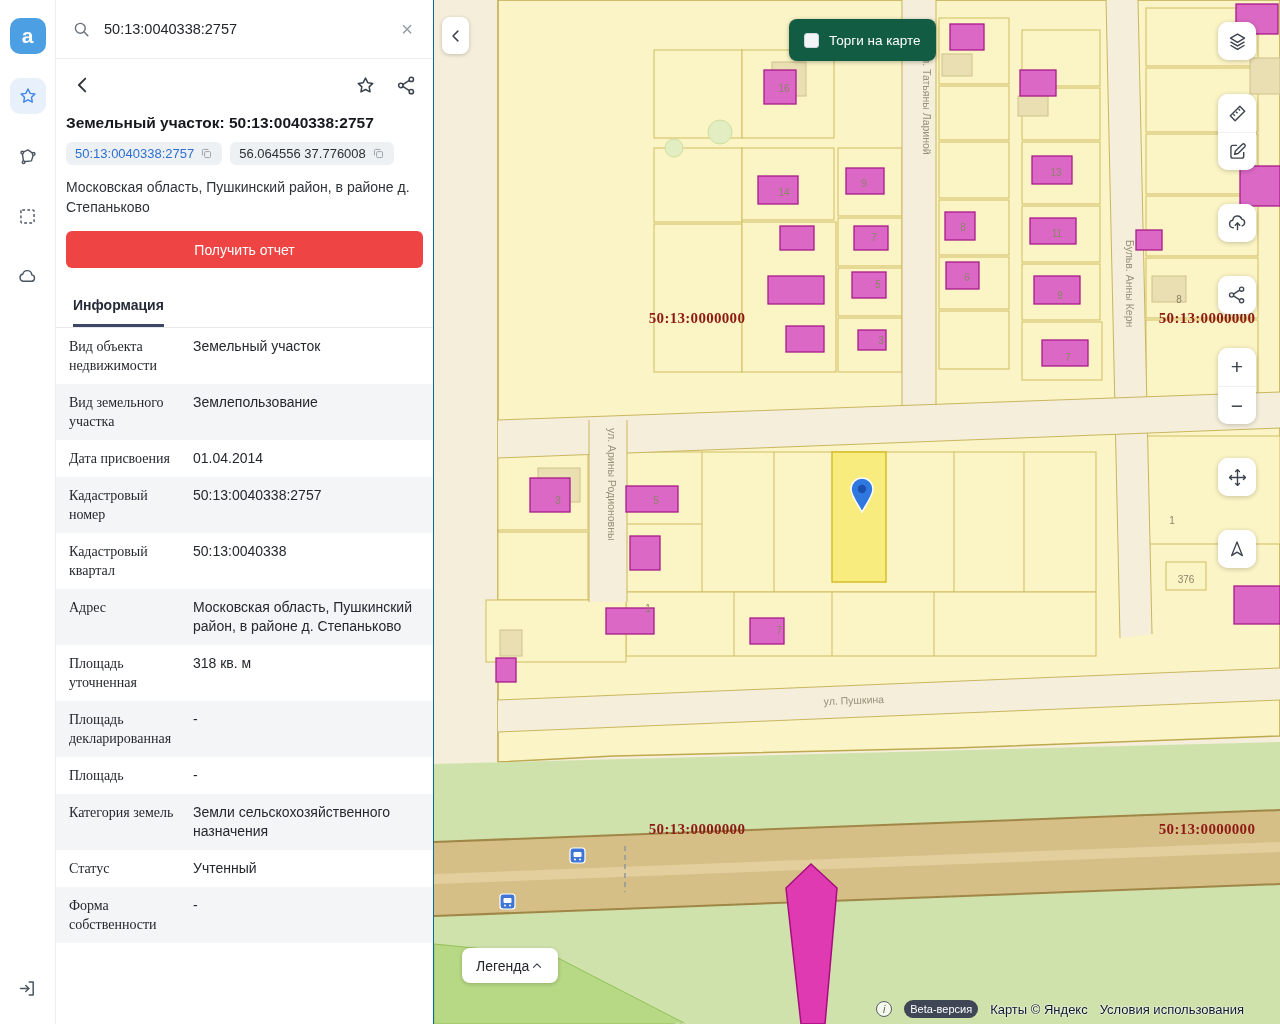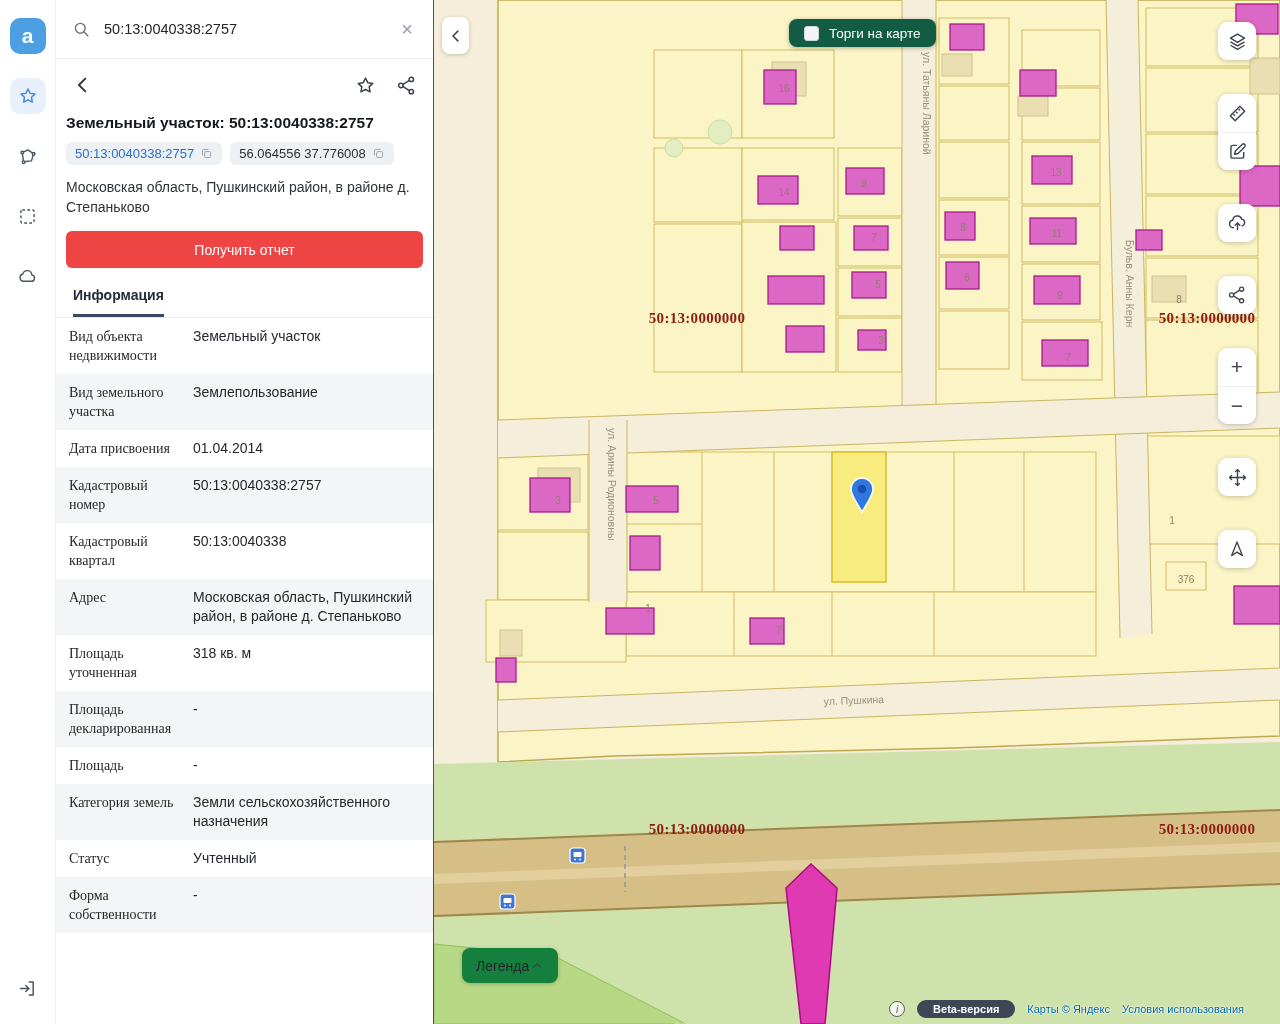--- a/index.html
+++ b/index.html
@@ -52,78 +52,78 @@
   }
   .chip.link span { color:#2d6fd1; }
 
   .address { flex:none; margin:12px 10px 0; font-size:14px; line-height:20px; color:#2e3338; max-width:358px; }
 
   .report-btn {
     flex:none; margin:14px 10px 0; height:37px; border:none; border-radius:6px;
     background:#ef4444; color:#fff; font-size:14px; cursor:pointer; font-family:"Liberation Sans",sans-serif;
   }
 
-  .tabs { flex:none; margin-top:18px; padding-left:17px; border-bottom:1px solid #e7e9eb; }
+  .tabs { flex:none; margin-top:28px; padding-left:17px; border-bottom:1px solid #e7e9eb; }
   .tab { display:inline-block; padding-bottom:11px; font-size:14px; font-weight:bold; color:#252b38; border-bottom:3px solid #3c4766; cursor:pointer; }
 
   .info-table { flex:1; overflow:hidden; }
   .irow { display:flex; padding:9px 13px; font-size:14px; line-height:19px; }
   .irow:nth-child(even) { background:#f4f5f7; }
   .ilabel { width:124px; flex:none; padding-right:10px; color:#24282d;font-family:Liberation Serif, serif; }
   .ivalue { flex:1; color:#24282d; }
 
   
   .map { position:relative; flex:1; height:1024px; overflow:hidden; background:#f4eeda; }
   .map-svg { position:absolute; left:0; top:0; }
 
   .collapse-tab {
     position:absolute; left:8px; top:17px; width:27px; height:37px; border:none;
     background:#fff; border-radius:8px; box-shadow:0 1px 4px rgba(0,0,0,.2);
     display:flex; align-items:center; justify-content:center; cursor:pointer; z-index:4;
   }
 
   .auction-toggle {
-    position:absolute; left:355px; top:19px; height:28px; border:none;
+    position:absolute; left:355px; top:19px; height:42px; border:none;
     background:#135c44; border-radius:8px; box-shadow:0 1px 4px rgba(0,0,0,.3);
     display:flex; align-items:center; gap:10px; padding:0 15px; cursor:pointer; z-index:4;
   }
   .toggle-box { width:15px; height:15px; border-radius:3px; background:#f2f4f6; border:1px solid #cfd6dc; }
   .auction-toggle span.lbl { color:#fff; font-size:13.5px; font-family:"Liberation Sans",sans-serif; }
 
   .map-controls { position:absolute; right:24px; top:22px; display:flex; flex-direction:column; align-items:center; z-index:4; }
   .ctl-group {
     background:#fff; border-radius:10px; box-shadow:0 1px 5px rgba(0,0,0,.22);
     display:flex; flex-direction:column; overflow:hidden; margin-bottom:34px;
   }
   .ctl-btn {
     width:38px; height:38px; border:none; background:#fff; cursor:pointer;
     display:flex; align-items:center; justify-content:center; padding:0;
     font-size:21px; color:#3c434e; font-family:"Liberation Sans",sans-serif;
   }
   .ctl-btn + .ctl-btn { border-top:1px solid #eef0f2; }
 
   .legend-btn {
     position:absolute; left:28px; top:948px; height:35px; border:none;
-    background:#15803d; border-radius:8px; box-shadow:0 1px 4px rgba(0,0,0,.2);
+    background:#ffffff; border-radius:8px; box-shadow:0 1px 4px rgba(0,0,0,.2);
     display:flex; align-items:center; gap:1px; padding:0 14px;
     font-size:14px; color:#22262b; cursor:pointer; z-index:4; font-family:"Liberation Sans",sans-serif;
   }
 
   .scale { position:absolute; left:178px; top:1022px; width:150px; text-align:center; z-index:3; }
   .scale-label { font-size:11px; color:#22262b; text-shadow:0 0 2px #fff,0 0 2px #fff,0 0 3px #fff; }
   .scale-bar { margin-top:1px; height:5px; border:1.5px solid #4a4a4a; border-top:none; background:rgba(255,255,255,.65); }
 
   .attribution { position:absolute; right:36px; bottom:6px; display:flex; align-items:center; gap:12px; z-index:3; }
   .info-dot {
     width:16px; height:16px; border-radius:50%; border:1.3px solid #596067; color:#596067;
     font-size:10.5px; font-style:italic; display:flex; align-items:center; justify-content:center;
     background:rgba(255,255,255,.75); cursor:pointer;
   }
-  .beta-pill { background:#3f4656; color:#fff; border-radius:9px; padding:3px 16px; font-size:11px;font-weight:bold; }
-  .attr-text { font-size:11px; color:#0369a1; text-shadow:0 0 2px #fff,0 0 2px #fff; }
+  .beta-pill { background:#3f4656; color:#fff; border-radius:9px; padding:3px 6px; font-size:11px; }
+  .attr-text { font-size:13px; color:#0f172a; text-shadow:0 0 2px #fff,0 0 2px #fff; }
   .attr-link { cursor:pointer; }
 
   svg.ic { display:block; }
 </style>
 </head>
 <body>
 
 <div class="app">
 
   <aside class="rail">

